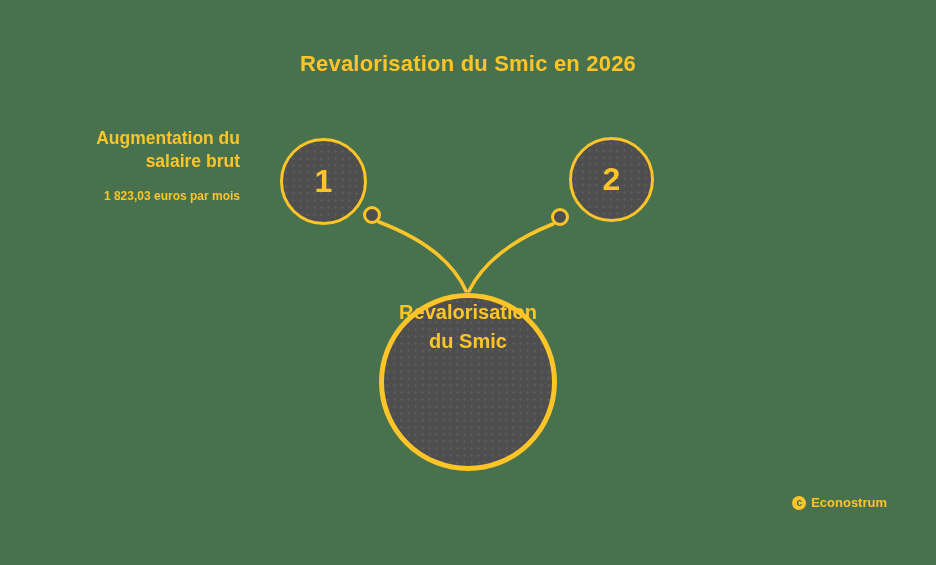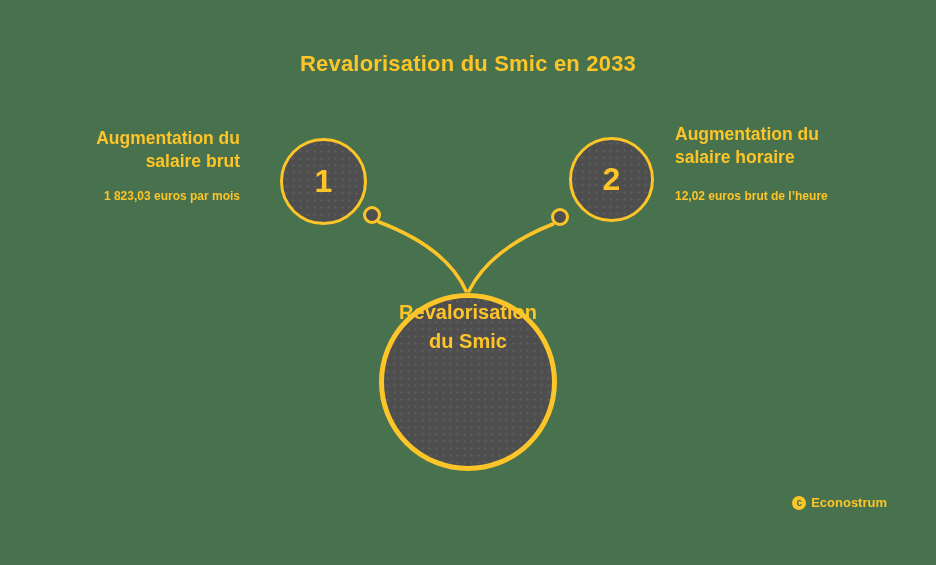--- a/index.html
+++ b/index.html
@@ -142,36 +142,34 @@
     font-size: 10px;
     font-weight: bold;
     line-height: 1;
   }
 </style>
 </head>
 <body>
 
 <div class="stage">
 
-  <div class="title">Revalorisation du Smic en 2033</div>
+  <div class="title">Revalorisation du Smic en 2026</div>
 
   <svg class="connectors" width="936" height="565" viewBox="0 0 936 565">
     <path d="M 379 222 Q 447 248 466 291"></path>
     <path d="M 553 224 Q 490 249 469 291"></path>
   </svg>
 
   <div class="node-heading" id="heading-1">Augmentation du salaire brut</div>
   <div class="node-detail" id="detail-1">1 823,03 euros par mois</div>
   <div class="node-circle" id="circle-1">
     <span class="num">1</span>
   </div>
   <div class="end-dot" id="dot-1"></div>
 
-  <div class="node-heading" id="heading-2">Augmentation du salaire horaire</div>
-  <div class="node-detail" id="detail-2">12,02 euros brut de l’heure</div>
   <div class="node-circle" id="circle-2">
     <span class="num">2</span>
   </div>
   <div class="end-dot" id="dot-2"></div>
 
   <div class="center-circle">
     <div class="label">Revalorisation du Smic</div>
   </div>
 
   <div class="credit">

